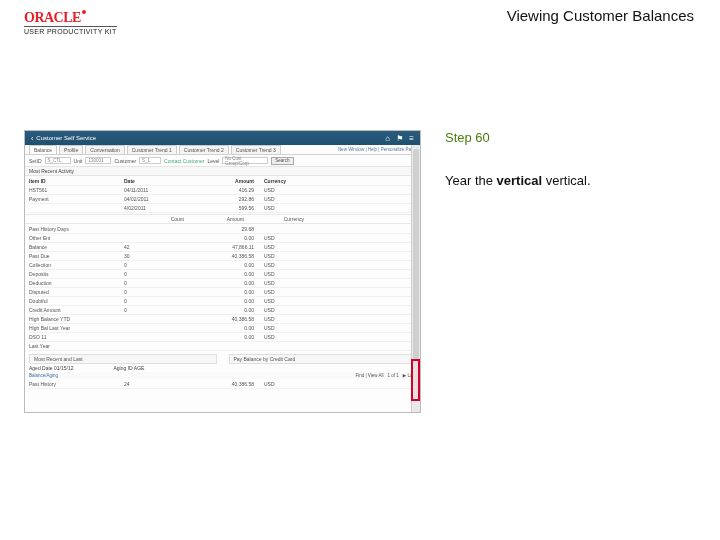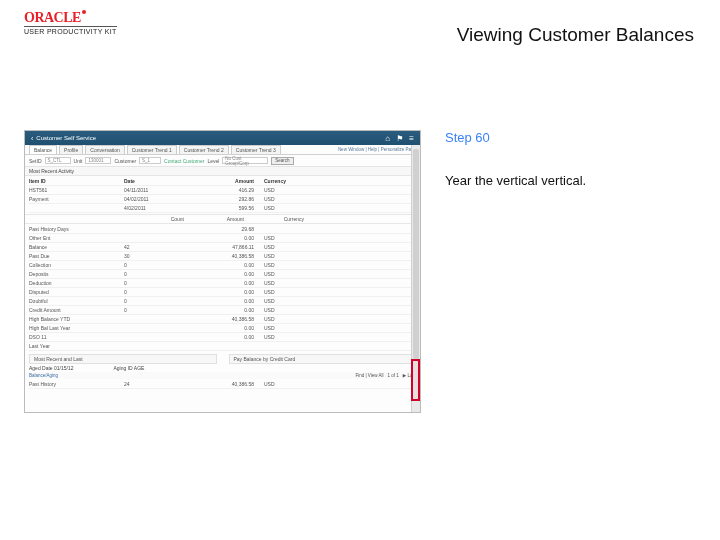--- a/index.html
+++ b/index.html
@@ -3,21 +3,21 @@
 <meta charset="utf-8">
 <style>
   * { margin: 0; padding: 0; box-sizing: border-box; }
   body { width: 720px; height: 540px; background: #fff; font-family: Arial, Helvetica, sans-serif; position: relative; }
 
   .header { position: relative; height: 50px; padding: 8px 20px 4px 24px; }
   .logo-block { display: inline-block; }
   .logo-oracle { font-family: "Times New Roman", serif; font-weight: bold; color: #e8202a; font-size: 14px; letter-spacing: -0.5px; }
   .logo-dot { display:inline-block; width:4px; height:4px; background:#e8202a; border-radius:50%; vertical-align: top; margin-left:1px; margin-top:2px;}
   .logo-sub { font-size: 7px; letter-spacing: 0.3px; color: #222; border-top: 1px solid #555; padding-top: 1px; margin-top: 0px; }
-  .header-title { position: absolute; right: 26px; top: 24px; font-size: 19px; color: #111; margin-left: 12px; }
+  .header-title { position: absolute; right: 26px; top: 7px; font-size: 15px; color: #111; margin-left: 12px; }
 
   .content { position: relative; padding: 0 24px; margin-top: 80px; }
 
   
   .shot { width: 397px; height: 283px; border: 1px solid #bbb; position: relative; overflow: hidden; background: #fdfdfd; font-size: 5px; color: #555; }
   .shot .titlebar { height: 14px; background: linear-gradient(#2a5c80,#20506f); color: #fff; padding: 3px 6px; font-size: 6px; display:flex; justify-content:space-between; align-items:center;}
   .titlebar-left { display:flex; gap:3px; align-items:center;}
   .back-chev { font-size:7px; }
   .titlebar-icons { display:flex; gap:6px; font-size:8px; }
   .tabrow { height: 10px; border-bottom: 1px solid #d0d0d0; display:flex; align-items:center; padding: 0 4px; gap:2px; font-size:5px; color:#555;}
@@ -45,23 +45,23 @@
   .find-row { background:#fafafa; padding:1px 4px; font-size:4.5px; color:#666; display:flex;}
   .find-row .left-link { color:#3a6ea5; }
   .find-row .right { margin-left:auto; display:flex; gap:4px; color:#555;}
 
   .scrolltrack { position:absolute; right:0; top:14px; bottom:0; width:9px; background:#e9e9e9; border-left:1px solid #cfcfcf;}
   .scrollthumb { position:absolute; left:1px; right:1px; top:4px; height:210px; background:#d0d0d0; border-radius:2px; }
   .scroll-highlight { position:absolute; right:0px; top:228px; width:9px; height:42px; border:2px solid #d3002c; background: rgba(255,0,0,0.04);}
 
   
   .instructions { position:absolute; left: 445px; top: 0; width: 240px; }
-  .step-line { font-size: 13px; color:#3b82f6; margin-bottom: 28px; }
+  .step-line { font-size: 13px; color:#4d7c0f; margin-bottom: 28px; }
   .click-line { font-size: 13px; color:#111; }
-  .click-line b { font-weight: normal; }
+  .click-line b { font-weight: bold; }
 </style>
 </head>
 <body>
 
 <div class="header">
   <div class="logo-block">
     <div><span class="logo-oracle">ORACLE</span><span class="logo-dot"></span></div>
     <div class="logo-sub">USER PRODUCTIVITY KIT</div>
   </div>
   <div class="header-title">Viewing Customer Balances</div>

